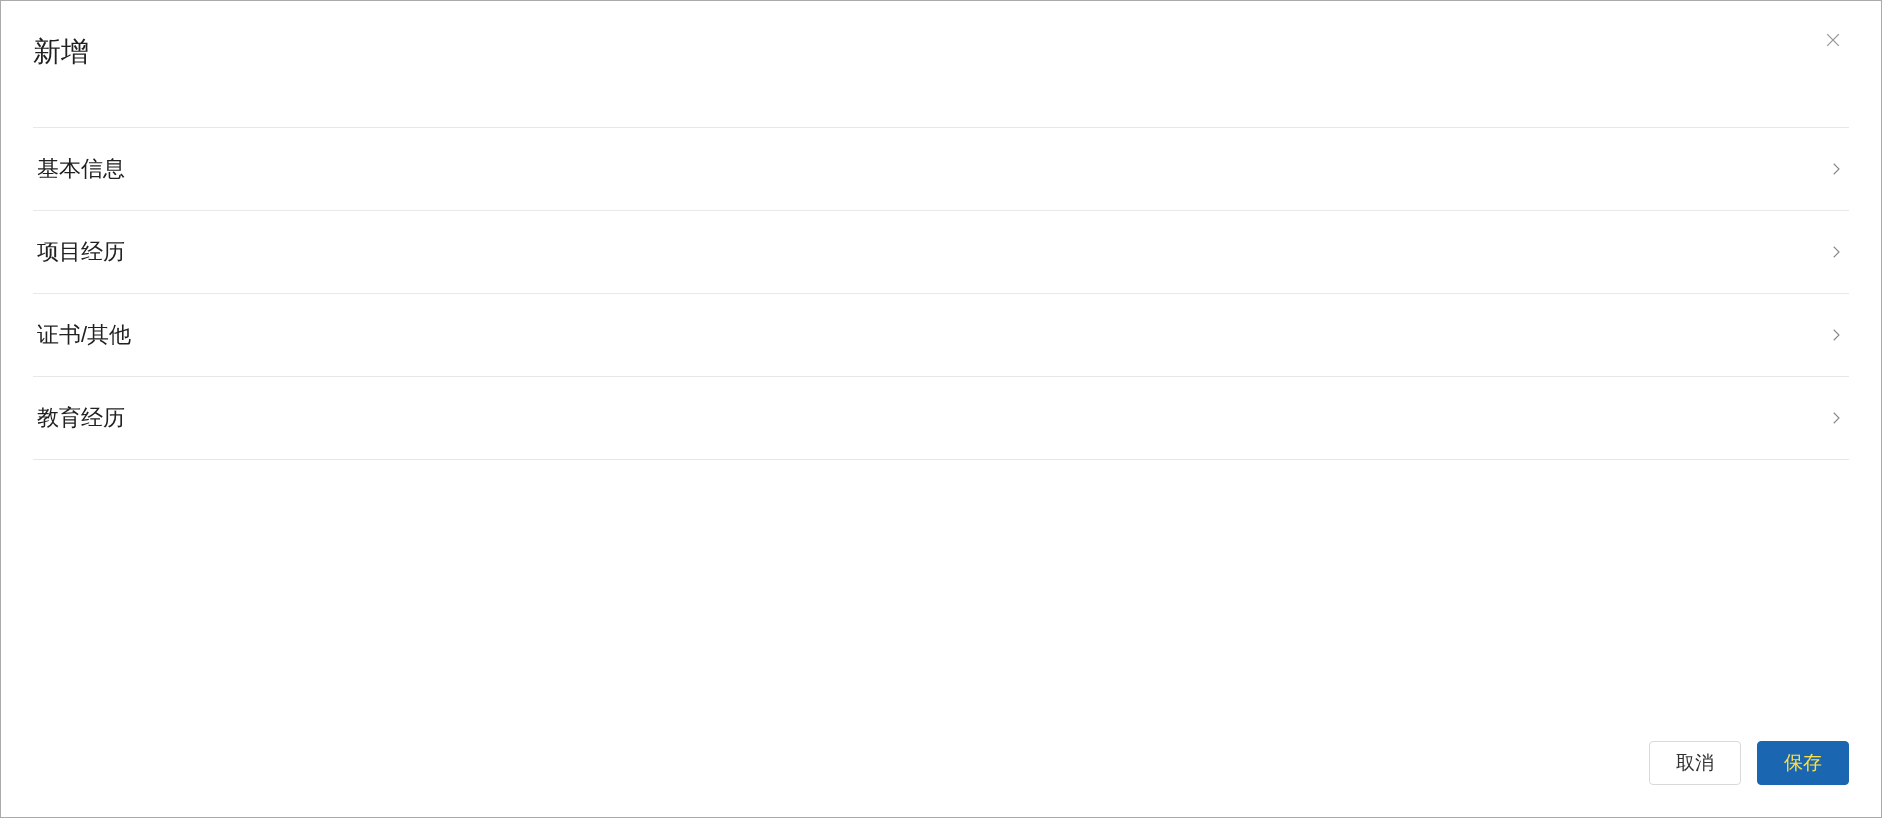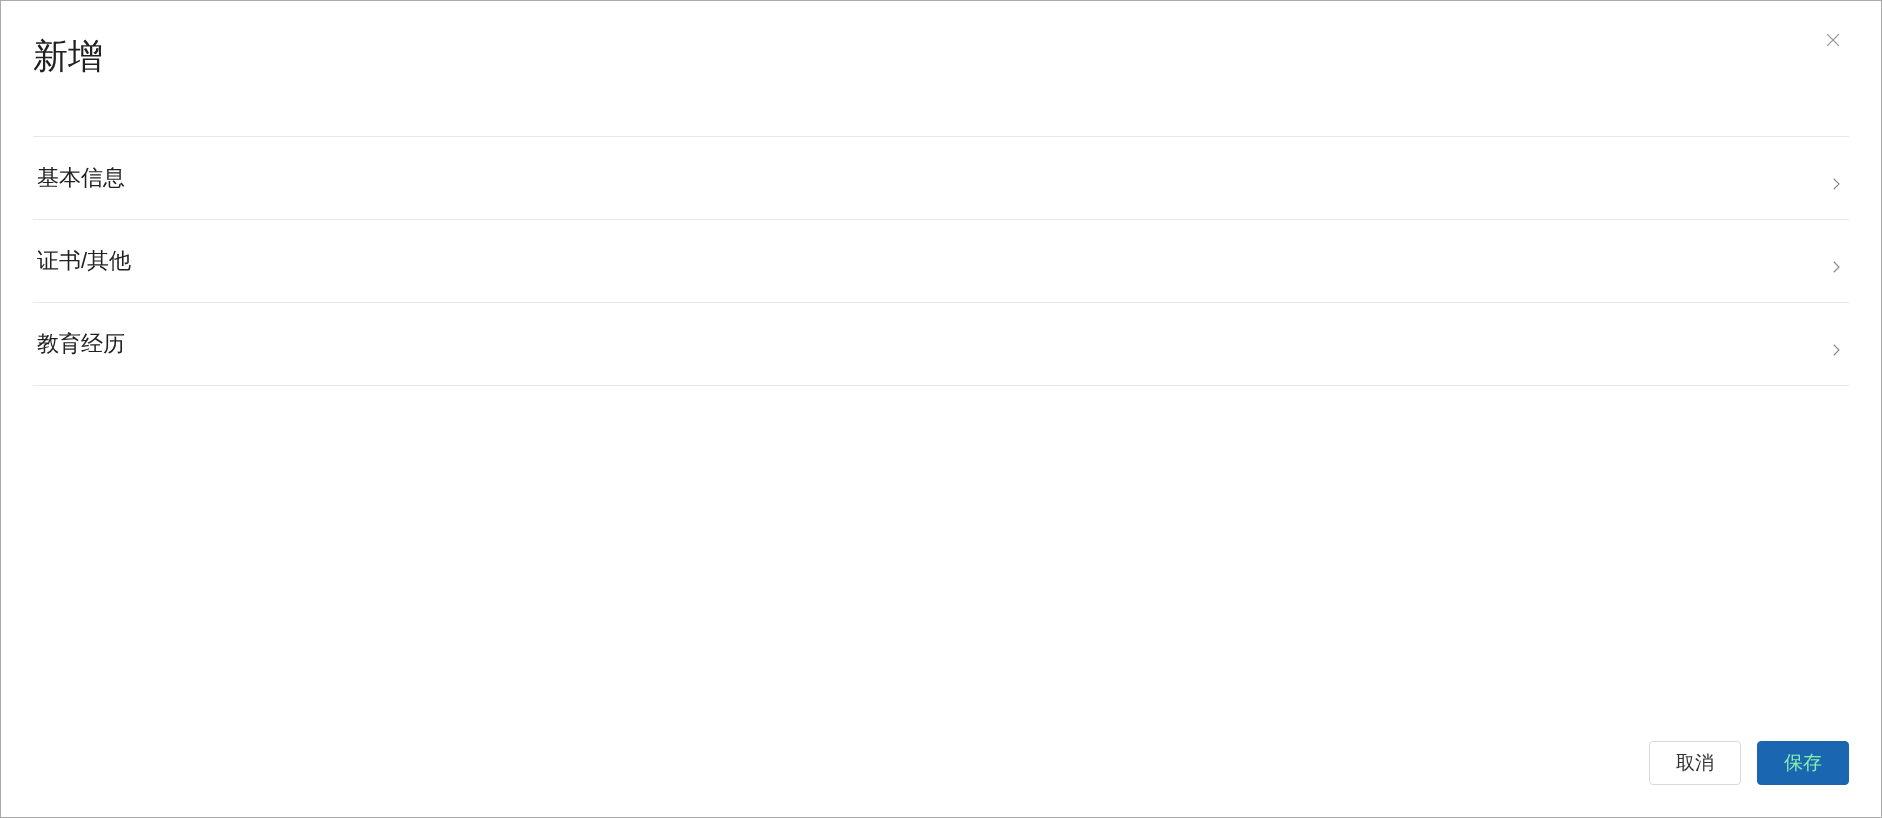--- a/index.html
+++ b/index.html
@@ -20,21 +20,21 @@
       border: 1px solid #aaa;
       position: relative;
       display: flex;
       flex-direction: column;
     }
     .modal-header {
       padding: 32px 32px 0 32px;
       position: relative;
     }
     .modal-title {
-      font-size: 35px;
+      font-size: 28px;
       font-weight: 400;
       color: #212121;
     }
     .close-btn {
       position: absolute;
       top: 24px;
       right: 32px;
       width: 32px;
       height: 32px;
       display: flex;
@@ -52,21 +52,21 @@
     .modal-body {
       flex: 1;
       padding: 0 32px;
       margin-top: 56px;
     }
     .section-list {
       list-style: none;
     }
     .section-item {
       display: flex;
-      align-items: flex-end;
+      align-items: center;
       justify-content: space-between;
       padding: 26px 4px;
       border-top: 1px solid #e8e8e8;
       cursor: pointer;
     }
     .section-item:last-child {
       border-bottom: 1px solid #e8e8e8;
     }
     .section-label {
       font-size: 22px;
@@ -101,21 +101,21 @@
       border: 1px solid transparent;
     }
     .btn-default {
       background: #fff;
       border-color: #d9d9d9;
       color: #333;
     }
     .btn-primary {
       background: #1b66b0;
       border-color: #1b66b0;
-      color: #86efac;
+      color: #fde047;
     }
   </style>
 </head>
 <body>
 
 <div class="modal">
 
   <div class="modal-header">
     <h2 class="modal-title">新增</h2>
     <button class="close-btn">
@@ -134,20 +134,28 @@
       <li class="section-item">
         <span class="section-label">基本信息</span>
         <span class="chevron">
           <svg viewBox="0 0 24 24" fill="none" stroke="currentColor" stroke-width="1.5">
             <polyline points="9 5 16 12 9 19"></polyline>
           </svg>
         </span>
       </li>
 
 
+      <li class="section-item">
+        <span class="section-label">项目经历</span>
+        <span class="chevron">
+          <svg viewBox="0 0 24 24" fill="none" stroke="currentColor" stroke-width="1.5">
+            <polyline points="9 5 16 12 9 19"></polyline>
+          </svg>
+        </span>
+      </li>
 
       <li class="section-item">
         <span class="section-label">证书/其他</span>
         <span class="chevron">
           <svg viewBox="0 0 24 24" fill="none" stroke="currentColor" stroke-width="1.5">
             <polyline points="9 5 16 12 9 19"></polyline>
           </svg>
         </span>
       </li>
 

